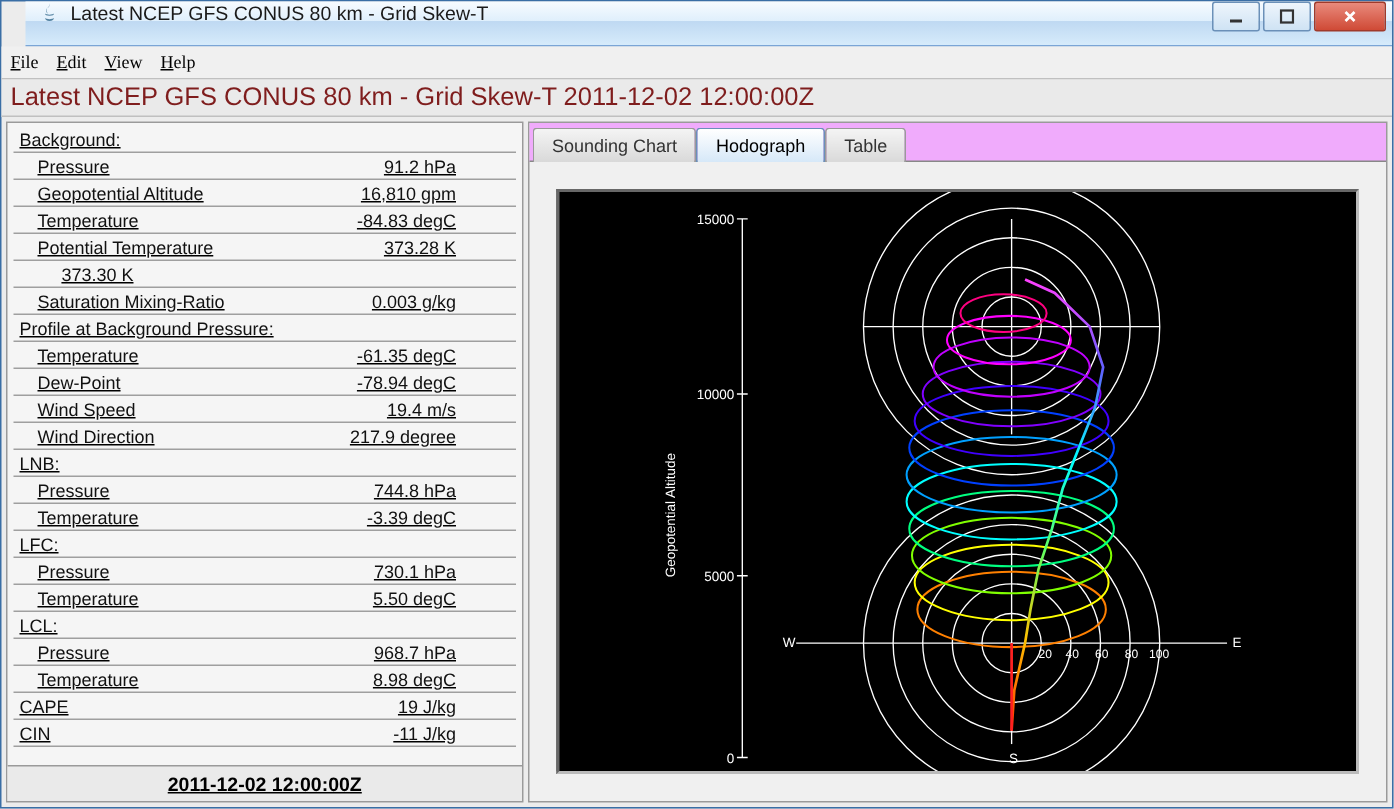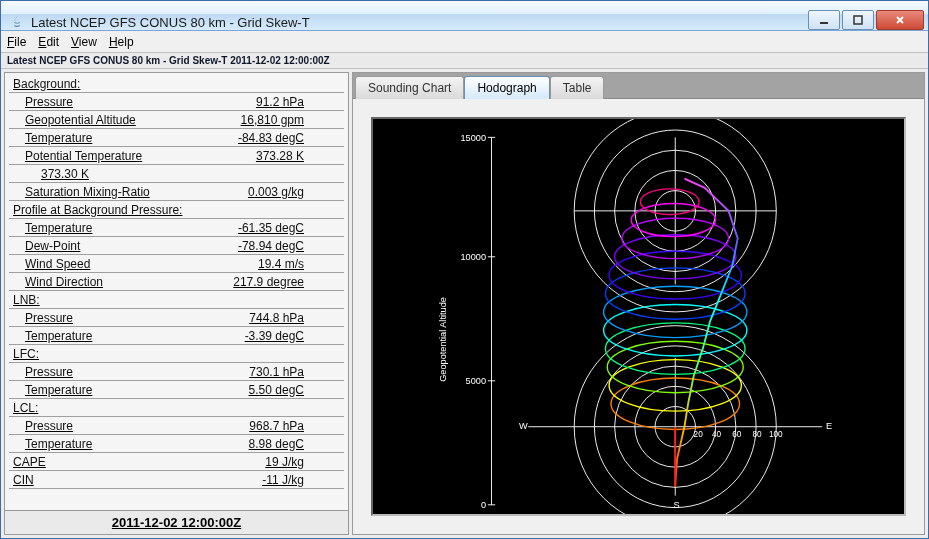--- a/index.html
+++ b/index.html
@@ -18,22 +18,23 @@
     border: 1px solid #3a6ea5;
     display: flex;
     flex-direction: column;
     box-shadow: 0 0 8px rgba(0,0,0,0.4);
   }
   .titlebar {
     height: 30px;
     background: linear-gradient(to bottom, #f7fbff 0%, #dfeffc 45%, #bfd9f2 46%, #d6ebfb 100%);
     border-bottom: 1px solid #7aa5d6;
     display: flex;
-    align-items: flex-end;
+    align-items: flex-start;
     padding: 0 4px 0 8px;
+    margin-left: 16px;
   }
   .titlebar .java-icon {
     width: 16px; height: 16px;
     margin-right: 6px;
     display: inline-flex; align-items: center; justify-content: center;
     font-size: 12px;
     color: #3a6ea5;
   }
   .titlebar .title {
     flex: 1;
@@ -63,27 +64,28 @@
     display: flex;
     align-items: center;
     padding: 0 6px;
     gap: 12px;
   }
   .menubar .menuitem {
     text-decoration: underline;
     text-decoration-color: rgba(0,0,0,0);
     font-size: 12px;
     color: #000;
+    font-family: Liberation Serif, serif;
   }
   .menubar .menuitem .mn { text-decoration: underline; }
   .subtitle {
     padding: 2px 6px;
-    font-size: 10px;
-    font-weight: bold;
-    color: #0f172a;
+    font-size: 17px;
+    font-weight: normal;
+    color: #7f1d1d;
     border-bottom: 1px solid #c0c0c0;
     background: #eaeaea;
   }
   .content {
     flex: 1;
     display: flex;
     min-height: 0;
   }
   .leftpanel {
     width: 345px;
@@ -123,21 +125,21 @@
     margin: 3px 3px 3px 0;
     display: flex;
     flex-direction: column;
     border: 1px solid #9a9a9a;
     background: #f0f0f0;
   }
   .tabs {
     display: flex;
     height: 26px;
     padding: 2px 2px 0 2px;
-    background: #a3a3a3;
+    background: #f0abfc;
     border-bottom: 1px solid #888;
   }
   .tab {
     padding: 4px 12px;
     font-size: 12px;
     border: 1px solid #9a9a9a;
     border-bottom: none;
     background: linear-gradient(to bottom, #fefefe, #e0e0e0);
     margin-right: 0px;
     border-radius: 3px 3px 0 0;

